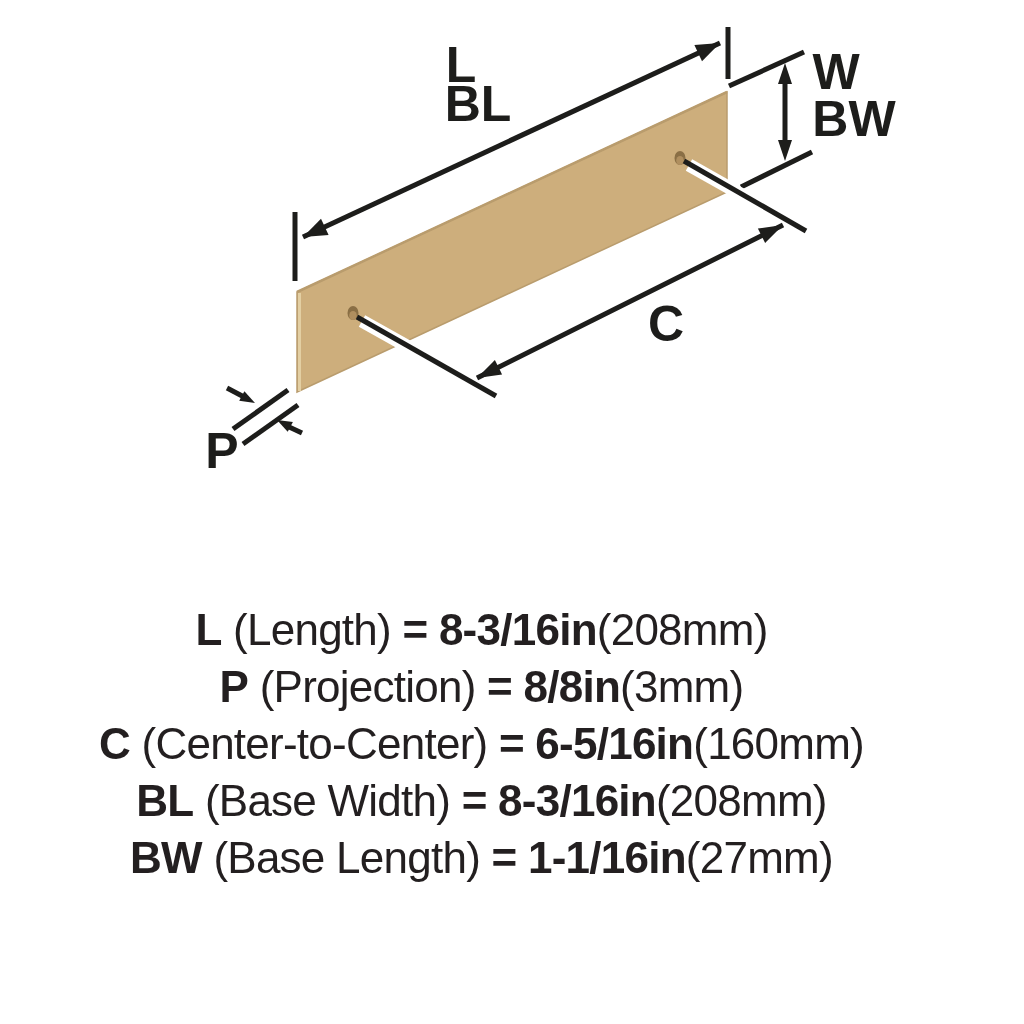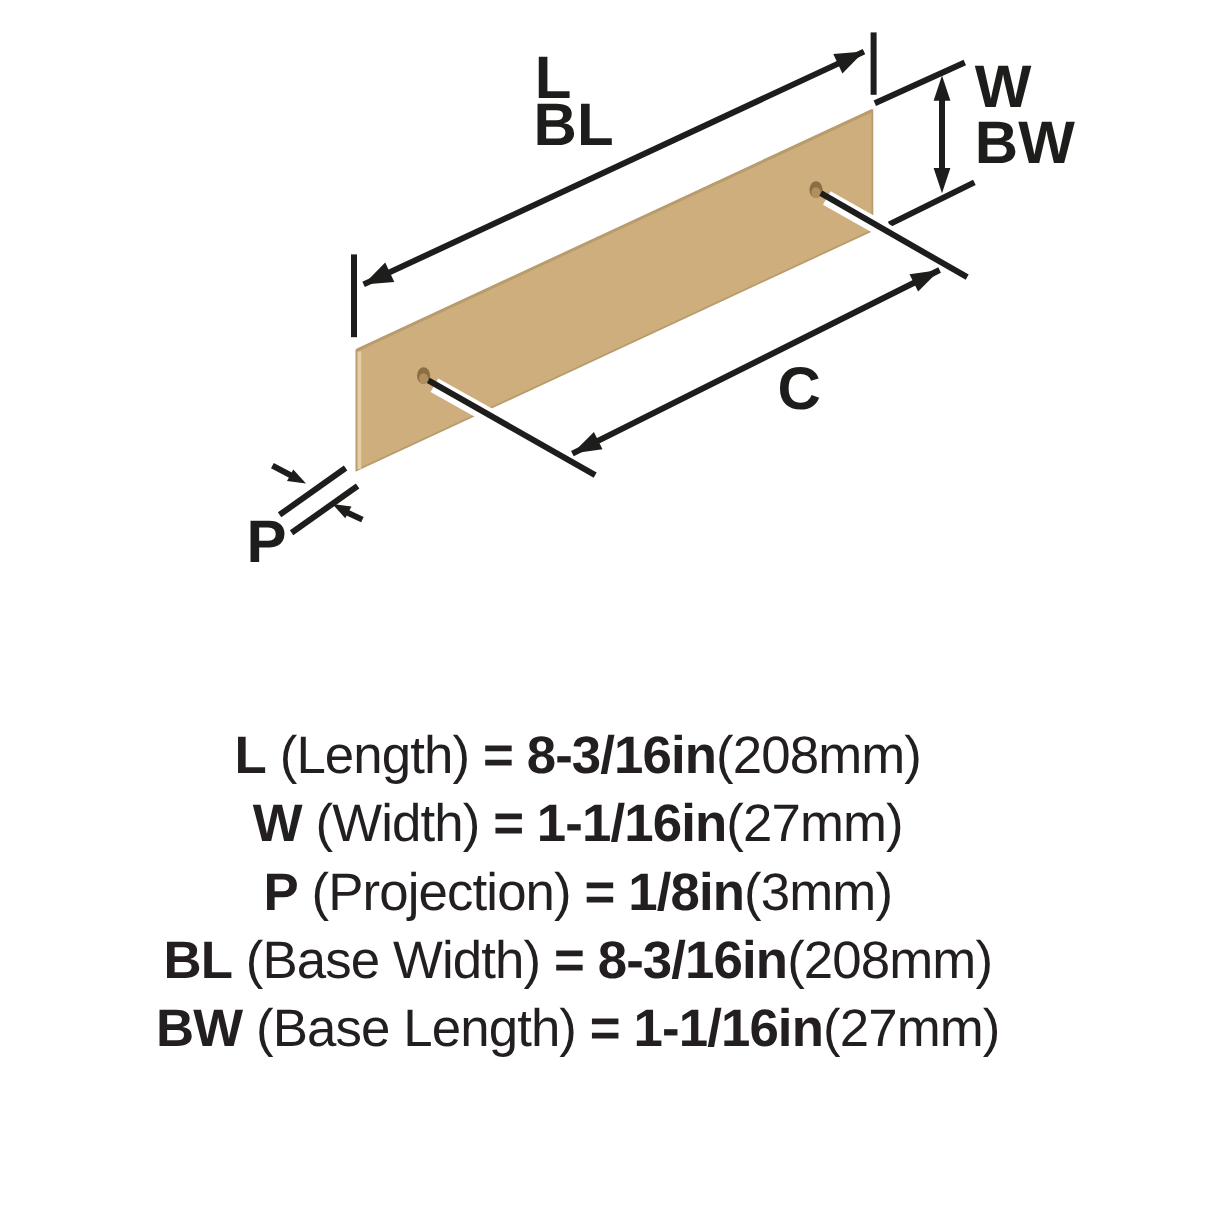--- a/index.html
+++ b/index.html
@@ -91,34 +91,34 @@
 
   <div class="specs">
 
     <div class="spec-line">
       <span class="b">L</span>
       <span class="r">(Length)</span>
       <span class="b">=</span>
       <span class="b">8-3/16in</span><span class="r">(208mm)</span>
     </div>
 
-    <div class="spec-line">
-      <span class="b">W</span>
-      <span class="r">(Width)</span>
-      <span class="b">=</span>
-      <span class="b">1-1/16in</span><span class="r">(27mm)</span>
-    </div>
 
     <div class="spec-line">
       <span class="b">P</span>
       <span class="r">(Projection)</span>
       <span class="b">=</span>
-      <span class="b">1/8in</span><span class="r">(3mm)</span>
+      <span class="b">8/8in</span><span class="r">(3mm)</span>
     </div>
 
+    <div class="spec-line">
+      <span class="b">C</span>
+      <span class="r">(Center-to-Center)</span>
+      <span class="b">=</span>
+      <span class="b">6-5/16in</span><span class="r">(160mm)</span>
+    </div>
 
     <div class="spec-line">
       <span class="b">BL</span>
       <span class="r">(Base Width)</span>
       <span class="b">=</span>
       <span class="b">8-3/16in</span><span class="r">(208mm)</span>
     </div>
 
     <div class="spec-line">
       <span class="b">BW</span>

